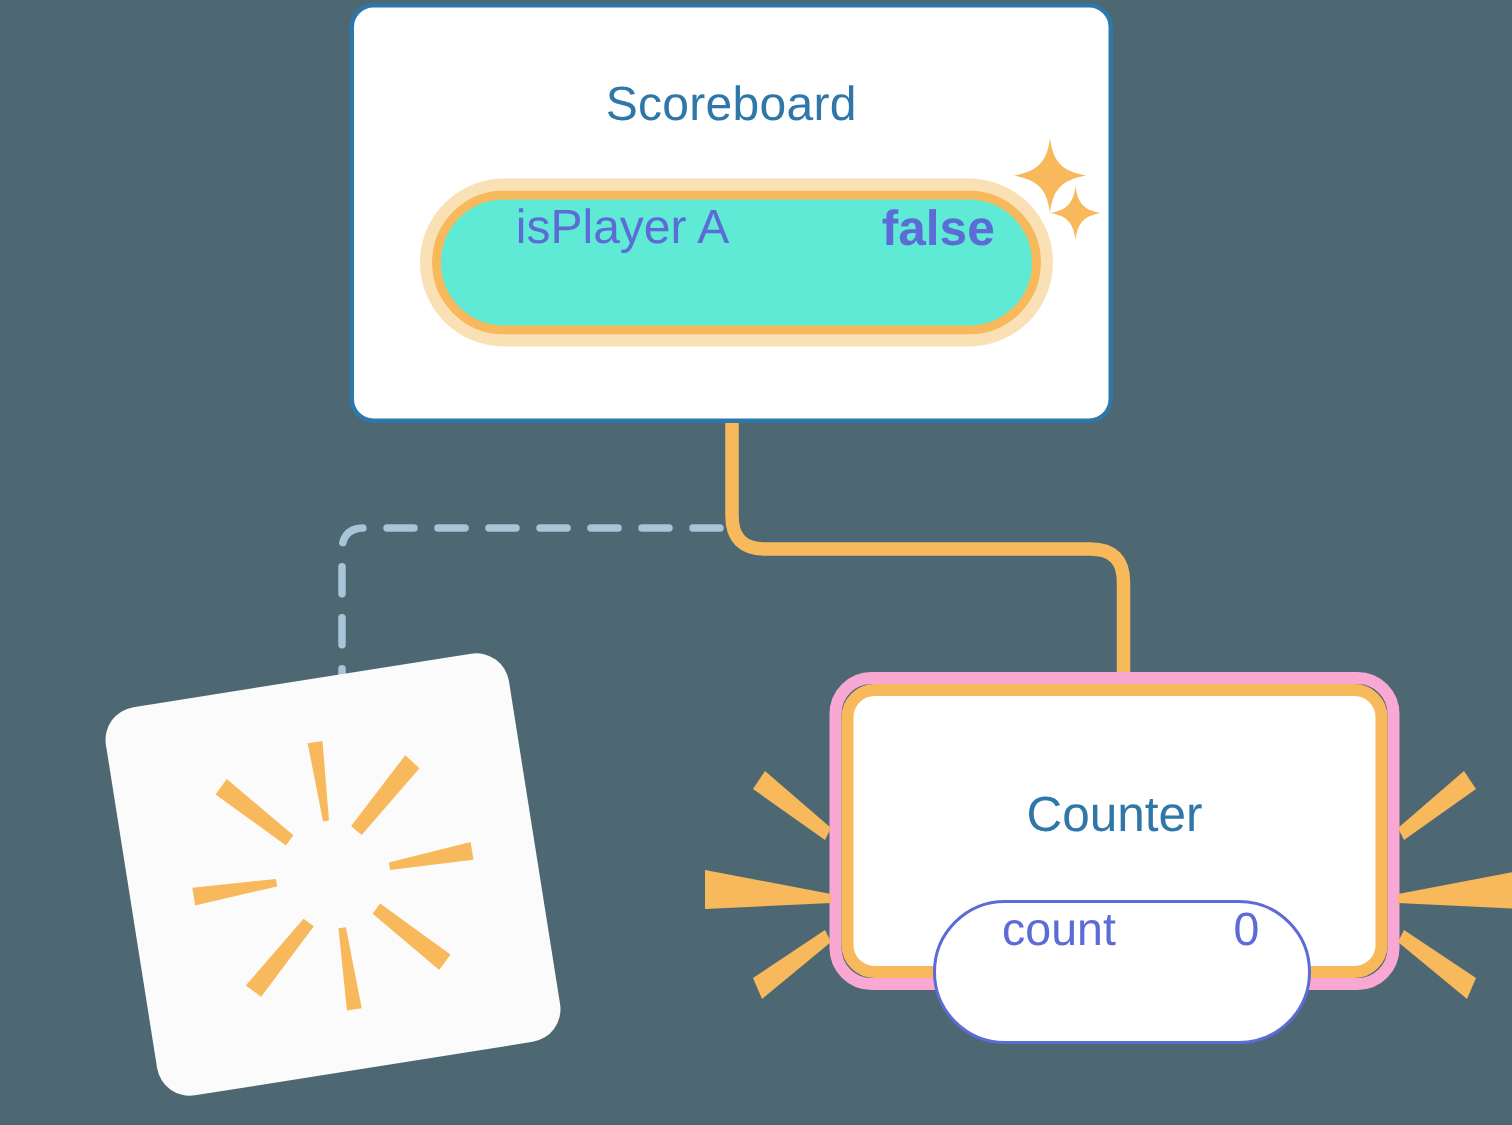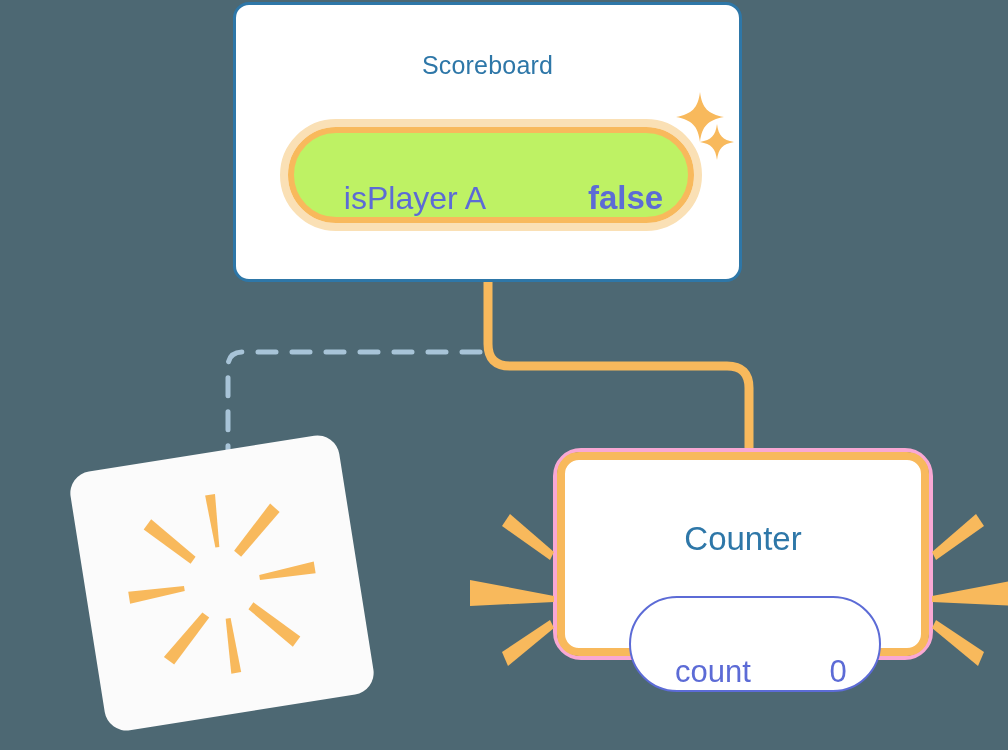--- a/index.html
+++ b/index.html
@@ -40,21 +40,21 @@
     border: 3px solid #2e77a8;
     border-radius: 16px;
     box-sizing: border-box;
   }
   #scoreboard-title {
     position: absolute;
     left: 0;
     top: 46px;
     width: 100%;
     text-align: center;
-    font-size: 25px;
+    font-size: 32px;
     color: #2e77a8;
     letter-spacing: 0.2px;
     white-space: nowrap;
   }
 
   
   #scoreboard-pill-outer {
     position: absolute;
     left: 44px;
     top: 114px;
@@ -65,24 +65,24 @@
     box-sizing: border-box;
   }
   #scoreboard-pill-inner {
     position: absolute;
     left: 0;
     top: 0;
     right: 0;
     bottom: 0;
     border: 6px solid #f8b95c;
     border-radius: 999px;
-    background: #bef264;
+    background: #5eead4;
     box-sizing: border-box;
     display: flex;
-    align-items: flex-end;
+    align-items: flex-start;
     overflow: hidden;
   }
   .pill-key, .pill-val {
     display: flex;
     align-items: center;
     justify-content: center;
     white-space: nowrap;
   }
   #scoreboard-pill-inner .pill-key {
     flex: 0 0 242px;
@@ -110,21 +110,21 @@
   #sparkle-large { left: 676px; top: 92px; }
   #sparkle-small { left: 700px; top: 124px; }
 
   
   #counter-card {
     position: absolute;
     left: 553px;
     top: 448px;
     width: 380px;
     height: 212px;
-    border: 4px solid #f9a8d4;
+    border: 8px solid #f9a8d4;
     border-radius: 28px;
     box-sizing: border-box;
   }
   #counter-card-inner {
     position: absolute;
     left: 0; top: 0; right: 0; bottom: 0;
     border: 8px solid #f8b95c;
     border-radius: 22px;
     background: #ffffff;
     box-sizing: border-box;
@@ -134,30 +134,30 @@
     left: 0;
     top: 60px;
     width: 100%;
     text-align: center;
     font-size: 33px;
     color: #2e77a8;
     white-space: nowrap;
   }
   #counter-pill {
     position: absolute;
-    left: 64px;
+    left: 53px;
     top: 136px;
     width: 252px;
     height: 96px;
     border: 2px solid #5c6bd6;
     border-radius: 999px;
     background: #ffffff;
     box-sizing: border-box;
     display: flex;
-    align-items: flex-end;
+    align-items: flex-start;
     overflow: hidden;
   }
   #counter-pill .pill-key {
     flex: 0 0 164px;
     font-size: 31px;
     color: #5c6bd6;
   }
   #counter-pill-divider {
     flex: 0 0 2px;
     background: #5c6bd6;

